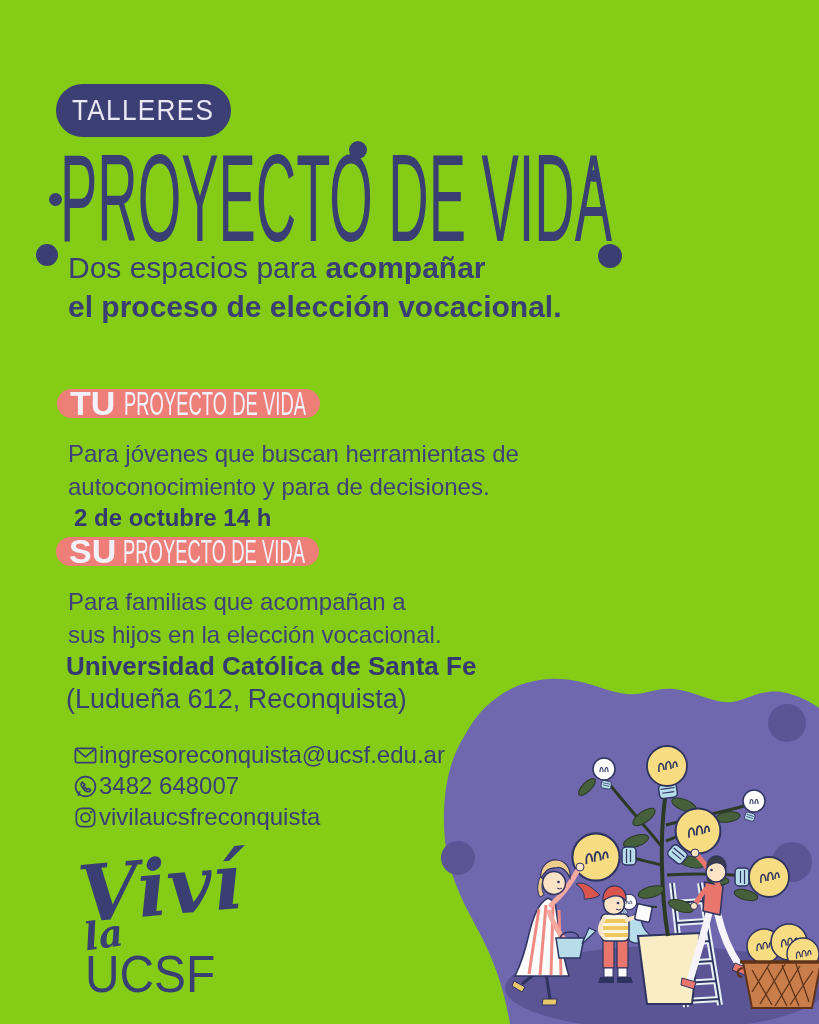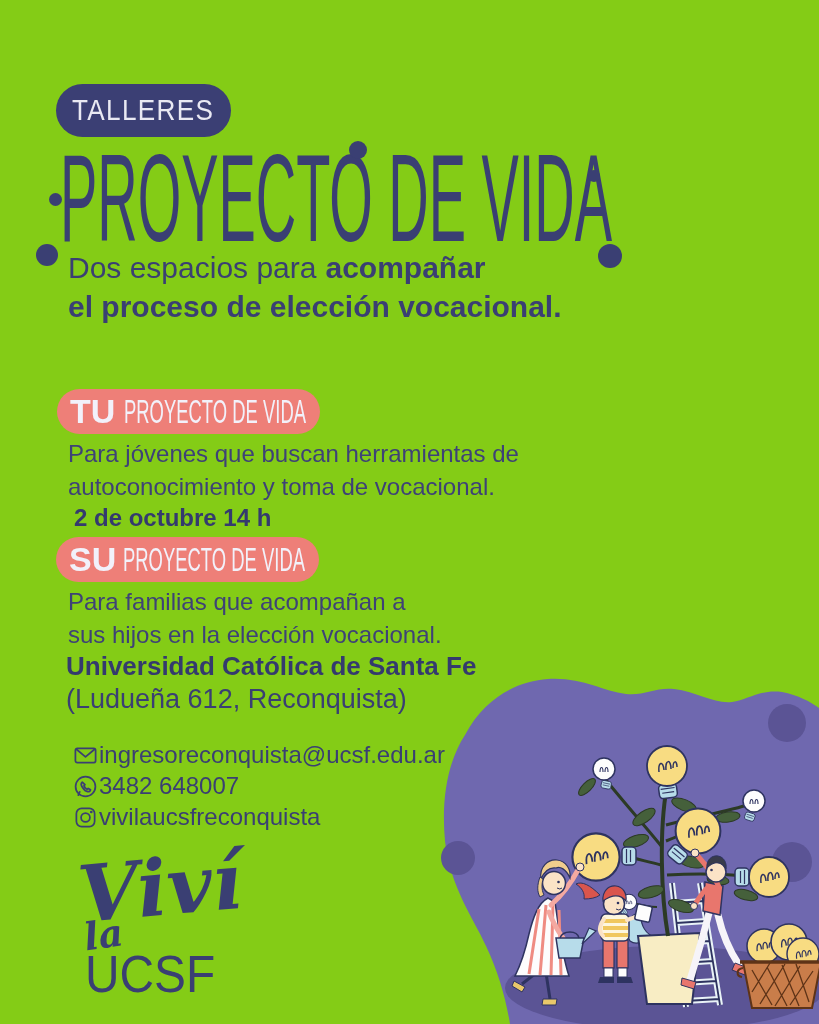--- a/index.html
+++ b/index.html
@@ -28,21 +28,21 @@
   .dot { border-radius:50%; background:#3a3f73; }
 
   
   .subtitle { left:68px; top:248px; font-size:30px; line-height:39px; color:#3a3f73; }
   .subtitle .b { font-weight:bold; }
   .gap { margin-right:9px; }
 
   .date-line { font-size:24px; font-weight:bold; color:#343a6e; }
 
   .session-pill {
-    height:45px; border-radius:23px; background:#ee7f78;
+    height:29px; border-radius:23px; background:#ee7f78;
     display:flex; align-items:center; padding:0 10px 0 13px;
   }
   .session-pill text { fill:#f2f1fa; font-family:"Liberation Sans", sans-serif; }
 
   .para { font-size:24px; line-height:33px; color:#3e4277; }
 
   .venue-name { font-size:26px; font-weight:bold; color:#343a6e; }
   .venue-address { font-size:27px; font-weight:400; color:#3a3f73; }
 
   .contact-row { display:flex; align-items:center; gap:1px; }
@@ -95,21 +95,21 @@
   </div>
 
   <div class="abs session-pill" style="left:57px;top:389px">
     <svg width="240" height="36" viewBox="0 0 240 36">
       <text x="0" y="29" font-size="34" font-weight="bold">TU</text>
       <text x="54" y="29" font-size="33" textLength="182" lengthAdjust="spacingAndGlyphs">PROYECTO DE VIDA</text>
     </svg>
   </div>
   <div class="abs para" style="left:68px;top:437px">
     <div>Para jóvenes que buscan herramientas de</div>
-    <div>autoconocimiento y toma de vocacional.</div>
+    <div>autoconocimiento y para de decisiones.</div>
   </div>
 
   <div class="abs date-line" style="left:74px;top:504px">2 de octubre 14 h</div>
   <div class="abs session-pill" style="left:56px;top:537px">
     <svg width="240" height="36" viewBox="0 0 240 36">
       <text x="0" y="29" font-size="34" font-weight="bold">SU</text>
       <text x="54" y="29" font-size="33" textLength="182" lengthAdjust="spacingAndGlyphs">PROYECTO DE VIDA</text>
     </svg>
   </div>
   <div class="abs venue-name" style="left:66px;top:651px">Universidad Católica de Santa Fe</div>

